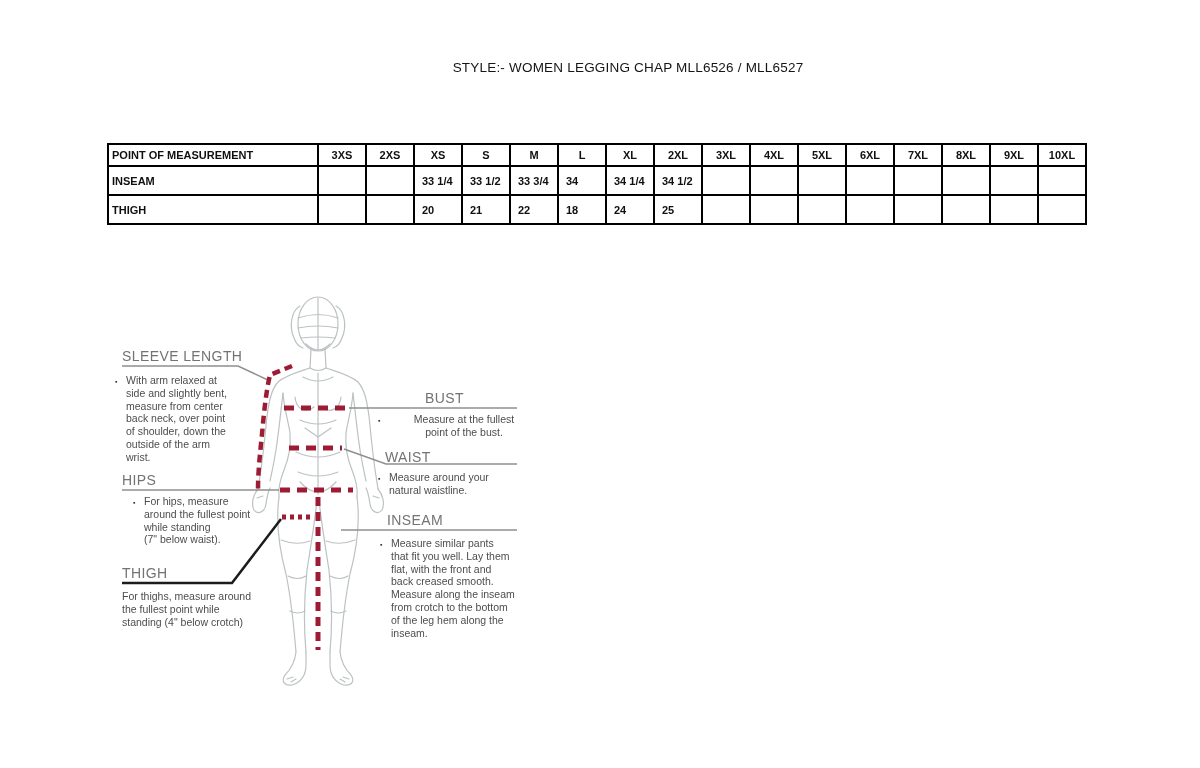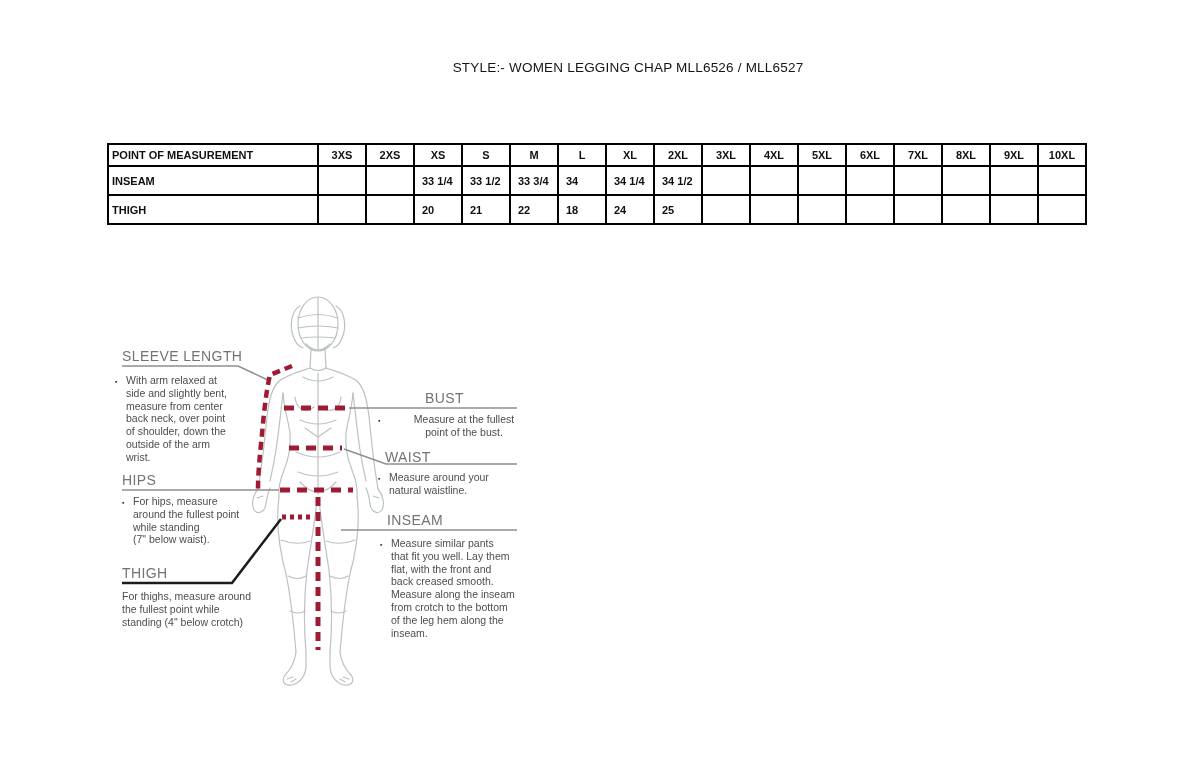--- a/index.html
+++ b/index.html
@@ -213,21 +213,21 @@
   <div class="mhead" style="left:122px; top:348px;">SLEEVE LENGTH</div>
   <div class="desc" style="left:126px; top:374px; width:150px;"><span class="bullet">▪</span><span>With arm relaxed at
 side and slightly bent,
 measure from center
 back neck, over point
 of shoulder, down the
 outside of the arm
 wrist.</span></div>
 
   <div class="mhead" style="left:122px; top:472px;">HIPS</div>
-  <div class="desc" style="left:133px; top:495px; width:150px;"><span class="bullet">▪</span><span>For hips, measure
+  <div class="desc" style="left:144px; top:495px; width:150px;"><span class="bullet">▪</span><span>For hips, measure
 around the fullest point
 while standing
 (7" below waist).</span></div>
 
   <div class="mhead" style="left:122px; top:565px;">THIGH</div>
   <div class="desc" style="left:122px; top:590px; width:160px;"><span>For thighs, measure around
 the fullest point while
 standing (4" below crotch)</span></div>
 
   <div class="mhead" style="left:385px; top:390px;margin-left:40px;">BUST</div>

